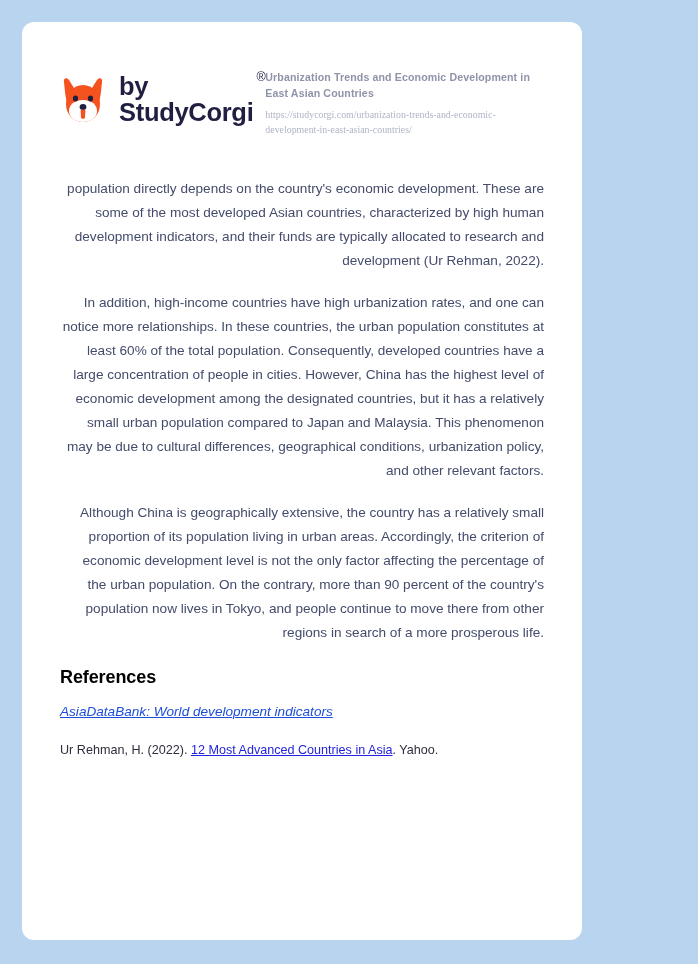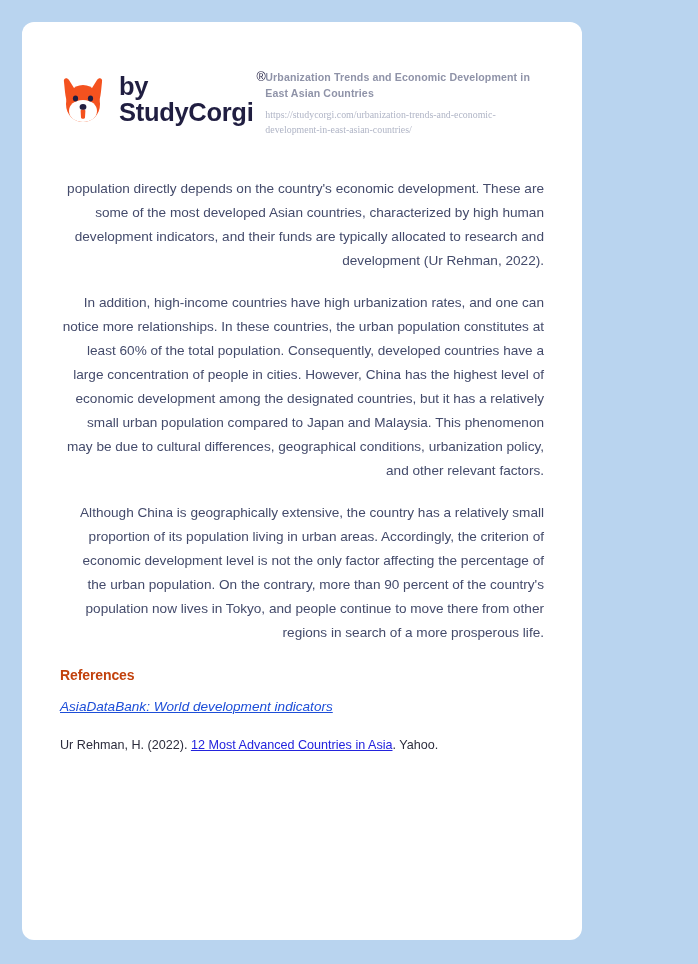--- a/index.html
+++ b/index.html
@@ -87,22 +87,22 @@
   .para {
     color: #444b6b;
     font-size: 13.6px;
     line-height: 24px;
     margin-bottom: 18px;
     text-align: right;
   }
   .para:last-of-type { margin-bottom: 0; }
 
   .section-heading {
-    color: #c2410c;
-    font-size: 14px;
+    color: #000000;
+    font-size: 18px;
     font-weight: 700;
     letter-spacing: -0.1px;
     margin-top: 22px;
     margin-bottom: 13px;
   }
 
   .ref-entry {
     color: #2d2d3d;
     font-size: 12.6px;
     line-height: 21px;

